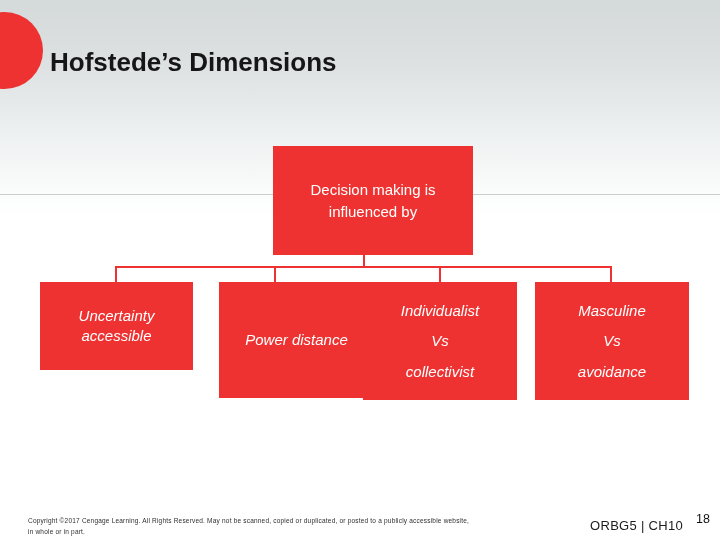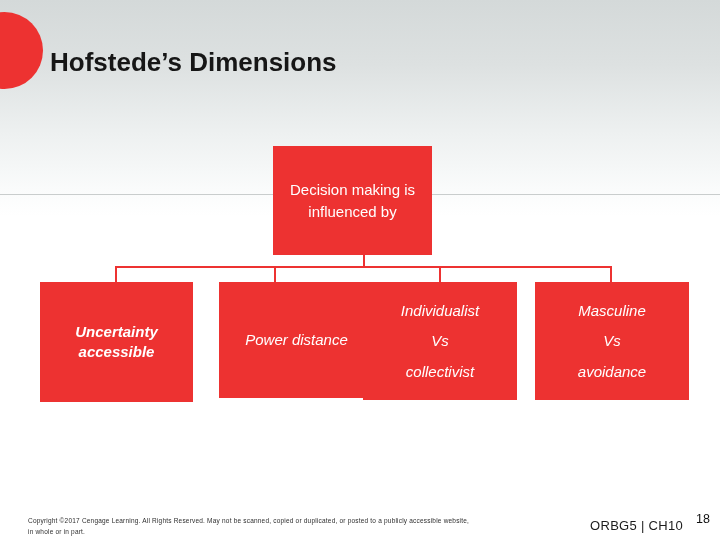--- a/index.html
+++ b/index.html
@@ -15,28 +15,28 @@
   .divider{position:absolute;left:0;top:194px;width:720px;height:1px;background:#c9cdcd;}
   .title{
     position:absolute;left:50px;top:30px;font-size:26px;font-weight:bold;
     color:#161616;white-space:nowrap;
   }
   .box{
     position:absolute;background:#ed3231;color:#ffffff;
     display:flex;flex-direction:column;align-items:center;justify-content:center;
     text-align:center;
   }
-  .root-box{left:273px;top:146px;width:159px;height:109px;font-size:15px;line-height:1.45;}
+  .root-box{left:273px;top:146px;width:200px;height:109px;font-size:15px;line-height:1.45;}
   .root-box .txt{width:164px;}
   .child-box{font-style:italic;font-size:15px;}
   .child-box .line{line-height:1.35;}
   .child-box .line:empty{display:none;}
   .child-box.spread{gap:13px;}
   .child-box.spread .line{line-height:1.15;}
-  .c1{left:40px;top:282px;width:153px;height:120px;font-weight:bold;}
+  .c1{left:40px;top:282px;width:153px;height:88px;}
   .c2{left:198px;top:282px;width:155px;height:116px;margin-left:21px;}
   .c3{left:363px;top:282px;width:154px;height:118px;}
   .c4{left:535px;top:282px;width:154px;height:118px;text-align:center;}
   .connector{position:absolute;background:#ed3231;}
   .stub{left:363px;top:254px;width:2px;height:13px;}
   .h-line{left:115px;top:266px;width:497px;height:2px;}
   .drop{width:2px;top:266px;height:17px;}
   .d1{left:115px;} .d2{left:274px;} .d3{left:439px;} .d4{left:610px;}
   .copyright{
     position:absolute;left:28px;top:516px;width:540px;

